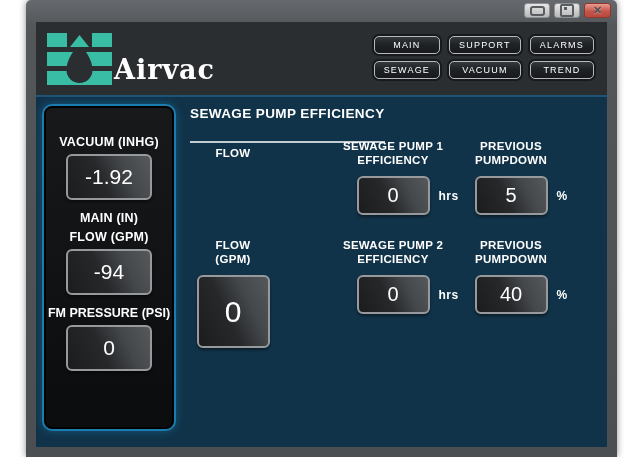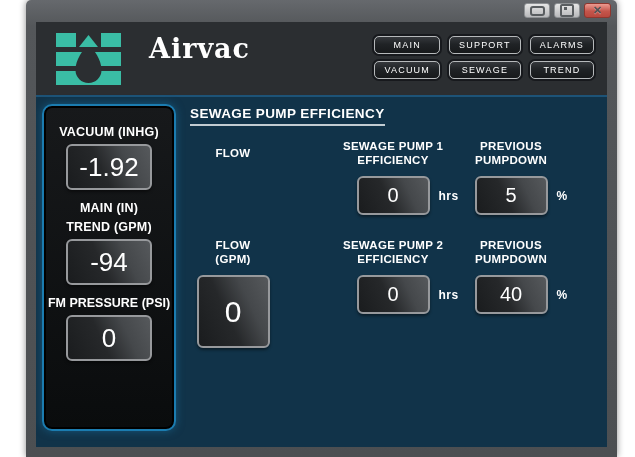--- a/index.html
+++ b/index.html
@@ -16,45 +16,45 @@
   .wbtn.gray{background:linear-gradient(#e6e6e6,#b8b9bb);border:1px solid #8e9194}
   .wbtn.red{background:linear-gradient(#ec9a90,#c5564c 55%,#b9483e);border:1px solid #8f362e;width:27px}
   .ico-min{width:11px;height:6px;border:2px solid #595d60;border-radius:3px}
   .ico-max{width:10px;height:9px;border:2px solid #595d60;border-radius:2px;position:relative}
   .ico-max::after{content:"";position:absolute;left:1.5px;top:1px;width:3px;height:3px;background:#595d60}
   .ico-close{font-size:11px;font-weight:bold;color:#4f5356;line-height:1;text-shadow:0 1px 0 rgba(255,255,255,.3)}
   
   .content{position:absolute;left:10px;right:10px;top:22px;bottom:10px;background:#113349;
            box-shadow:inset 0 0 0 1px rgba(0,0,0,.35);overflow:hidden}
   .header{position:absolute;top:0;left:0;right:0;height:73px;background:#2b2e31}
-  .brand{position:absolute;left:20px;top:11px;display:flex;align-items:flex-start;gap:28px}
+  .brand{position:absolute;left:11px;top:11px;display:flex;align-items:flex-end;gap:2px}
   .brand-name{font-family:"DejaVu Serif",serif;font-weight:bold;color:#fff;font-size:27px;letter-spacing:1px}
   .nav{position:absolute;top:14px;right:13px;display:grid;grid-template-columns:repeat(3,minmax(52px,auto));
        gap:7px 9px}
   .nav-btn{background:linear-gradient(180deg,#35383c,#202326 45%,#17191b);
            border:1px solid #b6b9bb;border-radius:5px;box-shadow:0 0 0 2px rgba(8,10,12,.55);
            color:#fff;font-size:9px;font-weight:normal;letter-spacing:1.2px;padding:0 9px;height:18px;
            display:flex;align-items:center;justify-content:center;cursor:pointer;font-family:inherit}
   .bodyarea{position:absolute;top:73px;left:0;right:0;bottom:0;background:#113349;border-top:2px solid #1d5377;
             box-sizing:border-box}
   
   .sidebar{position:absolute;left:6px;top:7px;width:134px;height:327px;box-sizing:border-box;
            background:linear-gradient(180deg,#17191b,#0a0c0d);
-           border:2px solid #1b7cb0;border-radius:10px;padding-top:19px;text-align:center;
+           border:2px solid #1b7cb0;border-radius:10px;padding-top:29px;text-align:center;
            box-shadow:0 0 9px rgba(27,124,176,.5), inset 0 0 0 2px #000}
   .s-label{color:#fff;font-size:12.5px;font-weight:bold;letter-spacing:.2px;margin-bottom:5px;white-space:nowrap}
   .s-label.tight{letter-spacing:0}
   
   .vbox{border:2px solid #97999c;border-radius:6px;color:#fff;box-sizing:border-box;
         background:linear-gradient(245deg,#56595c 0%,#45484b 30%,#26282a 58%,#1a1c1e 100%);
         display:flex;align-items:center;justify-content:center;box-shadow:0 2px 3px rgba(0,0,0,.45)}
-  .s-box{width:86px;height:46px;margin:0 auto 11px;font-size:26px}
+  .s-box{width:86px;height:46px;margin:0 auto 11px;font-size:21px}
   
   .page-title{position:absolute;left:154px;top:9px;color:#fff;font-weight:bold;font-size:13.5px;
-              letter-spacing:.4px;border-bottom:2px solid #c2ccd2;padding-bottom:3px}
+              letter-spacing:.4px;border-bottom:2px solid #c2ccd2;padding-bottom:20px}
   .field{position:absolute;text-align:center}
   .f-label{color:#fff;font-weight:bold;font-size:11.5px;line-height:1.25;letter-spacing:.3px;
            margin-bottom:9px;height:28px;display:flex;flex-direction:column;justify-content:center}
   .f-label span{display:block}
   .boxrow{position:relative;width:73px;margin:0 auto}
   .m-box{width:73px;height:39px;font-size:20px}
   .m-box.tall{height:73px;font-size:30px}
   .unit{position:absolute;left:calc(100% + 9px);top:50%;transform:translateY(-50%);
         color:#fff;font-weight:bold;font-size:12px;letter-spacing:.5px;white-space:nowrap}
   .f1{left:137px;top:42px;width:120px}
@@ -94,33 +94,33 @@
             <rect x="20" y="0" width="25" height="14" fill="#2b2e31"></rect>
             <path d="M32.5 9 C27 18 19.5 26 19.5 37 A13 13 0 0 0 45.5 37 C45.5 26 38 18 32.5 9 Z" fill="#2b2e31"></path>
             <polygon points="32.5,2 42,14 23,14" fill="#3abda5"></polygon>
           </svg>
           <div class="brand-name">Airvac</div>
         </div>
         <div class="nav">
           <button class="nav-btn">MAIN</button>
           <button class="nav-btn">SUPPORT</button>
           <button class="nav-btn">ALARMS</button>
+          <button class="nav-btn">SEWAGE</button>
           <button class="nav-btn">VACUUM</button>
-          <button class="nav-btn">SEWAGE</button>
           <button class="nav-btn">TREND</button>
         </div>
       </div>
 
       <div class="bodyarea">
 
         <div class="sidebar">
           <div class="s-label">VACUUM (INHG)</div>
           <div class="vbox s-box">-1.92</div>
           <div class="s-label">MAIN (IN)</div>
-          <div class="s-label">TREND (GPM)</div>
+          <div class="s-label">FLOW (GPM)</div>
           <div class="vbox s-box">-94</div>
           <div class="s-label tight">FM PRESSURE (PSI)</div>
           <div class="vbox s-box">0</div>
         </div>
 
         <div class="page-title">SEWAGE PUMP EFFICIENCY</div>
 
         <div class="field f1">
           <div class="f-label">
             <span>FLOW</span>

